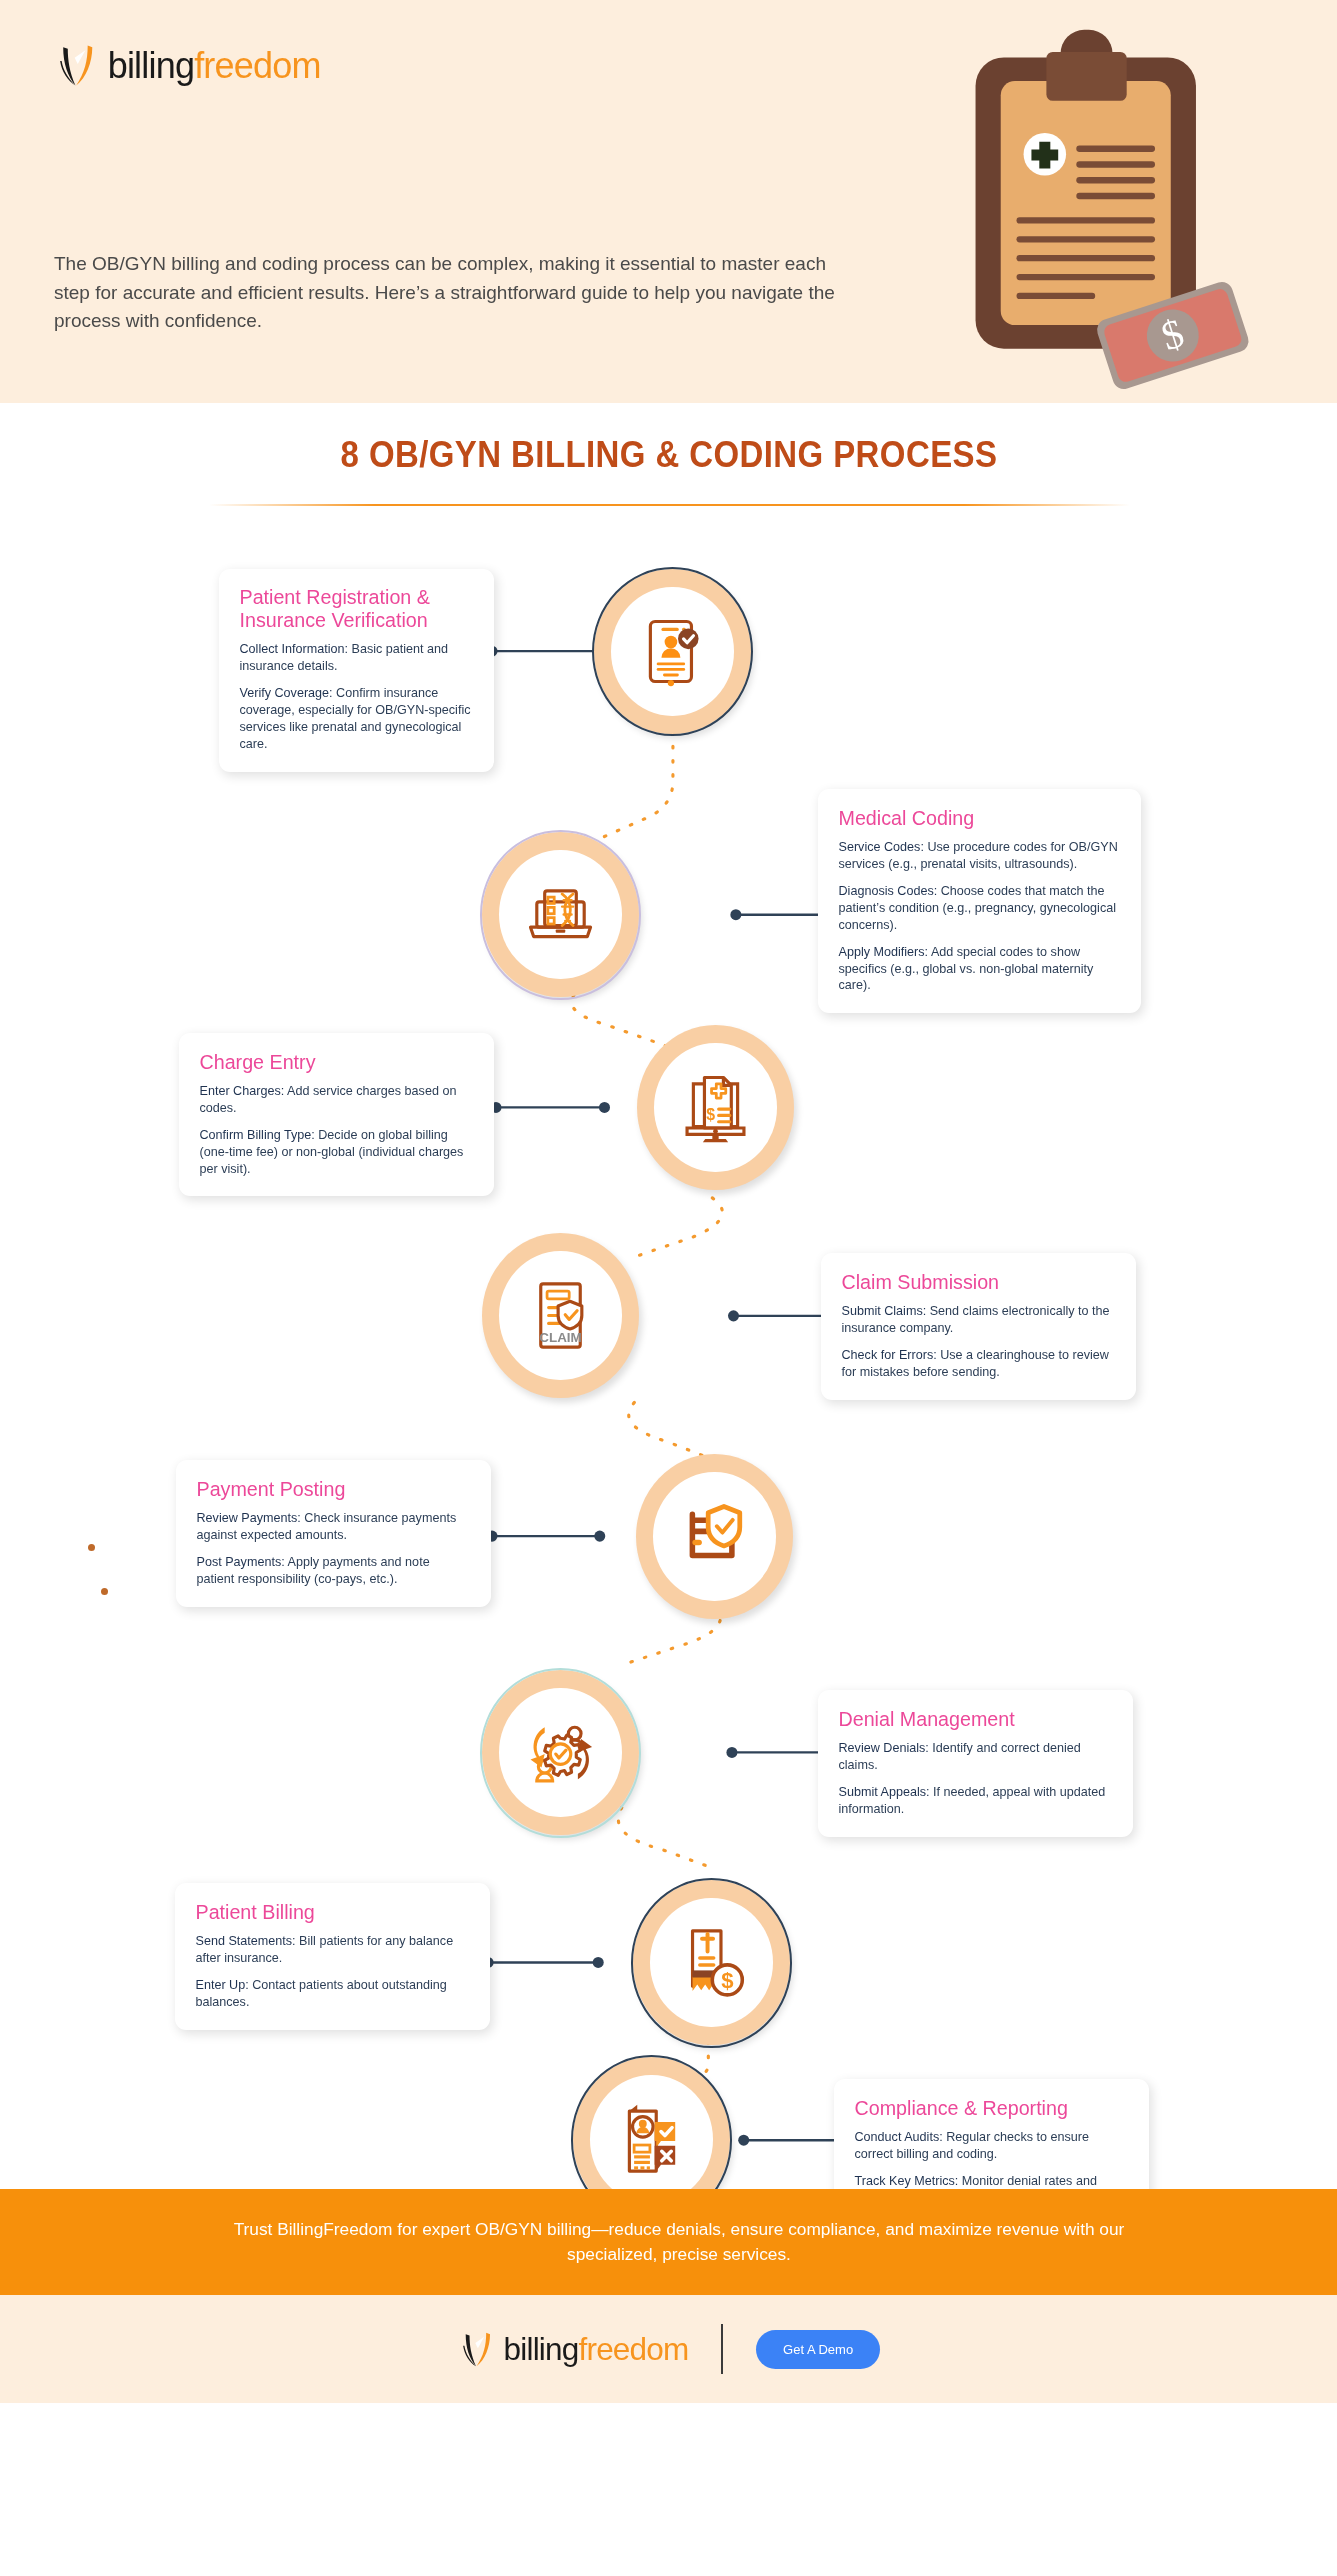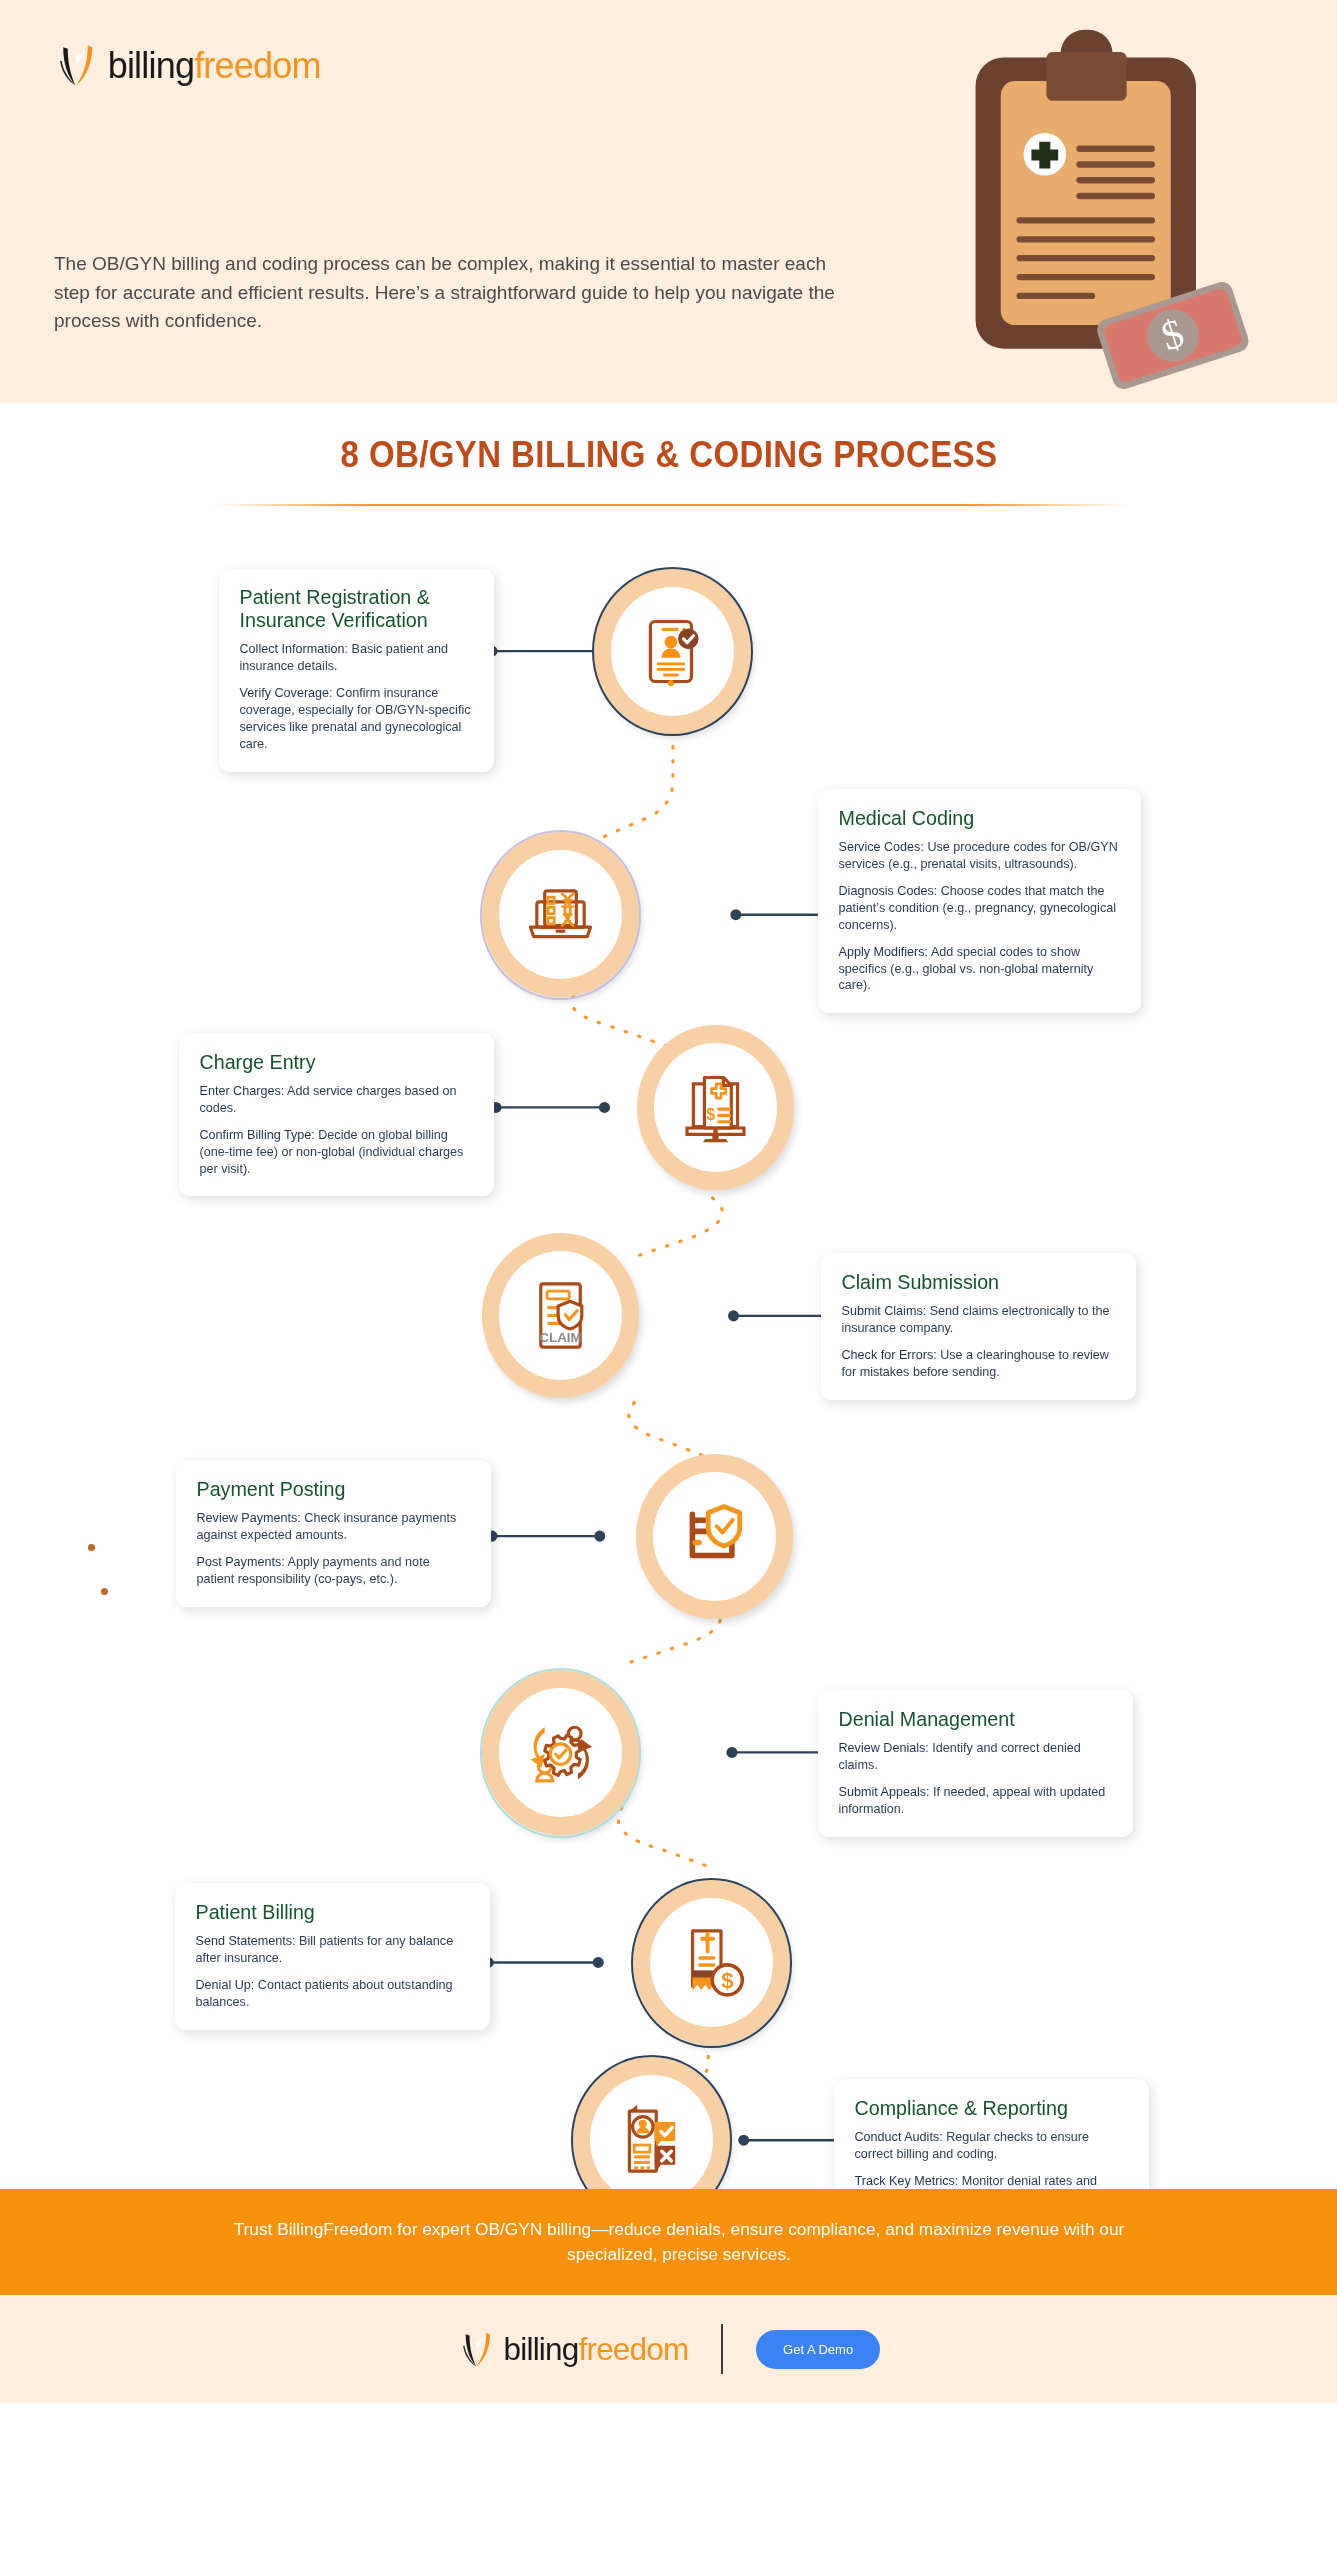--- a/index.html
+++ b/index.html
@@ -128,21 +128,21 @@
 
   
   .card {
     position: absolute;
     background: #ffffff;
     border-radius: 11px;
     box-shadow: 2.4px 3.9px 10.2px rgba(0,0,0,0.12);
     padding: 17.3px 20.5px 19px 20.5px;
   }
   .card h3 {
-    color: #14532d;
+    color: #ec4899;
     font-size: 19.7px;
     font-weight: 500;
     line-height: 1.16;
     margin-bottom: 9.4px;
   }
   .card p {
     color: #2c3e56;
     font-size: 12.6px;
     line-height: 1.34;
     margin-bottom: 10.2px;
@@ -449,21 +449,21 @@
         <rect x="33" y="42" width="22" height="4.5" rx="2.25" fill="#f7941e"></rect>
         <rect x="33" y="51" width="22" height="4.5" rx="2.25" fill="#f7941e"></rect>
         <circle cx="70" cy="72" r="19" fill="#fff" stroke="#ab4a16" stroke-width="4.5"></circle>
         <text x="70" y="82" font-family="Liberation Sans, sans-serif" font-size="28" font-weight="bold" fill="#f7941e" text-anchor="middle">$</text>
       </svg>
     </div>
   </div>
   <div class="card" style="left:175px; top:1338px; width:315px;">
     <h3>Patient Billing</h3>
     <p><b>Send Statements:</b><span> Bill patients for any balance after insurance.</span></p>
-    <p><b>Denial Up:</b><span> Contact patients about outstanding balances.</span></p>
+    <p><b>Enter Up:</b><span> Contact patients about outstanding balances.</span></p>
   </div>
 
   <div class="node" style="left:573px; top:1512px;">
     <div class="ring-outer"></div>
     <div class="ring-edge"></div>
     <div class="ring-inner">
       <svg viewBox="0 0 100 100">
         <path d="M22 14h34v76H22z" fill="#fff" stroke="#ab4a16" stroke-width="4" stroke-linejoin="round"></path>
         <path d="M22 14l10-8v8z" fill="#ab4a16"></path>
         <circle cx="39" cy="34" r="13" fill="none" stroke="#ab4a16" stroke-width="4"></circle>

